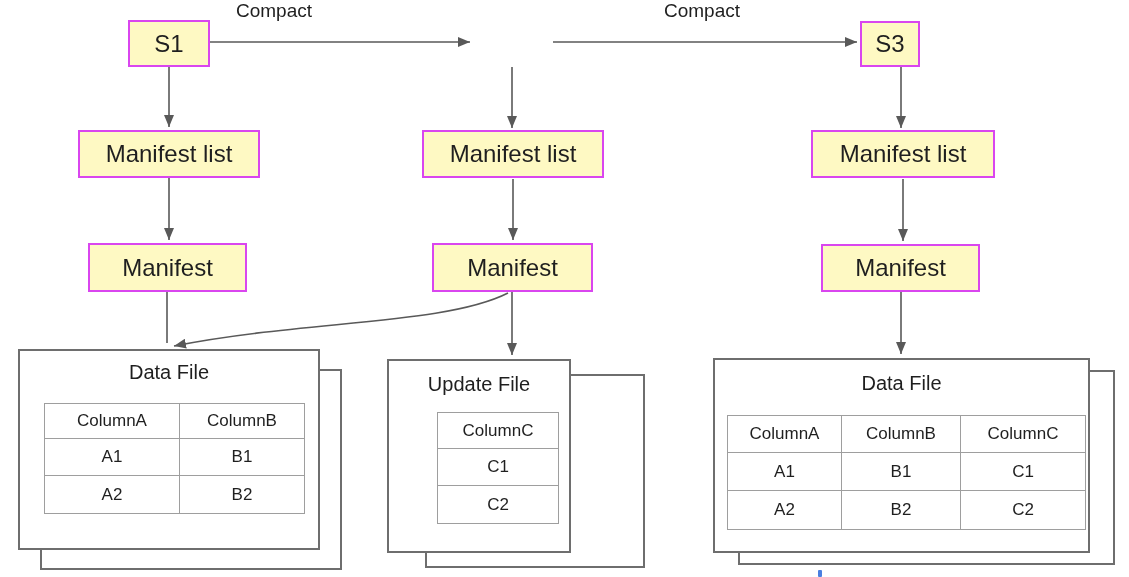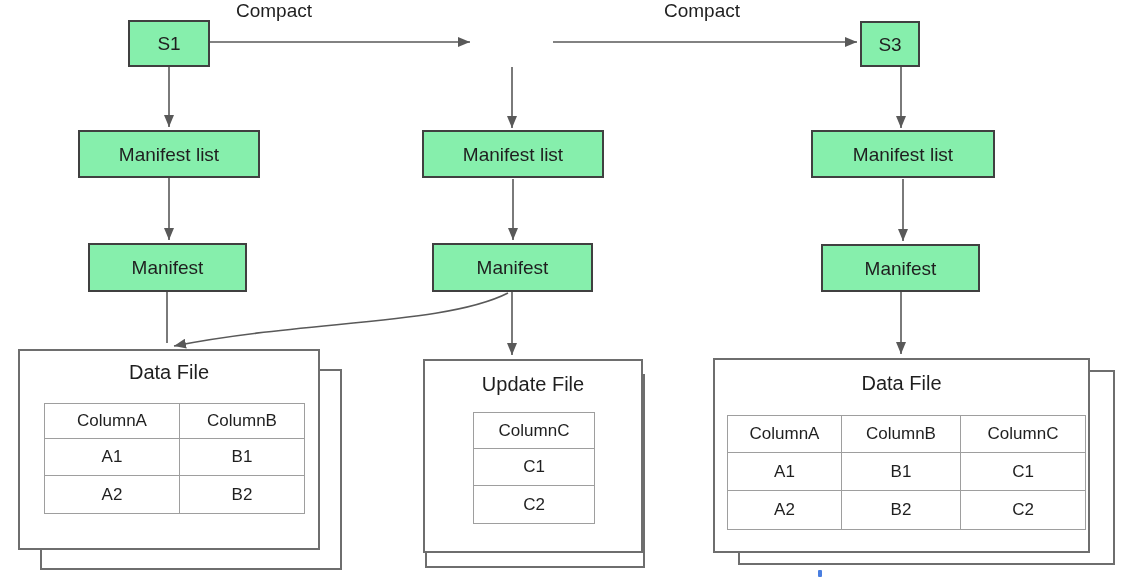--- a/index.html
+++ b/index.html
@@ -14,26 +14,26 @@
   }
   .arrows {
     position: absolute;
     left: 0; top: 0;
     width: 1129px; height: 577px;
     pointer-events: none;
   }
   .node {
     position: absolute;
     box-sizing: border-box;
-    border: 2px solid #404040;
-    background: #86efac;
+    border: 2px solid #d946ef;
+    background: #fef9c3;
     display: flex;
     align-items: center;
     justify-content: center;
-    font-size: 19px;
+    font-size: 24px;
     line-height: 1;
   }
   .edge-label {
     position: absolute;
     font-size: 19px;
     text-align: center;
     line-height: 22px;
     height: 22px;
   }
   .stack-shadow {
@@ -134,21 +134,21 @@
       </tr>
       <tr style="height:38px;">
         <td>A2</td>
         <td>B2</td>
       </tr>
     </tbody>
       </table>
   </div>
 
   <div class="stack-shadow" style="left:425px; top:374px; width:220px; height:194px;"></div>
-  <div class="file-box" style="left:423px; top:359px; width:220px; height:194px;">
+  <div class="file-box" style="left:387px; top:359px; width:184px; height:194px;">
     <div class="file-title" style="margin-top:11px;">Update File</div>
     <table class="ftable" style="left:48px; top:51px; width:121px;">
       <colgroup>
           <col style="width:121px;">
         </colgroup>
       <tbody>
           <tr style="height:36px;">
         <td>ColumnC</td>
       </tr>
       <tr style="height:37px;">

